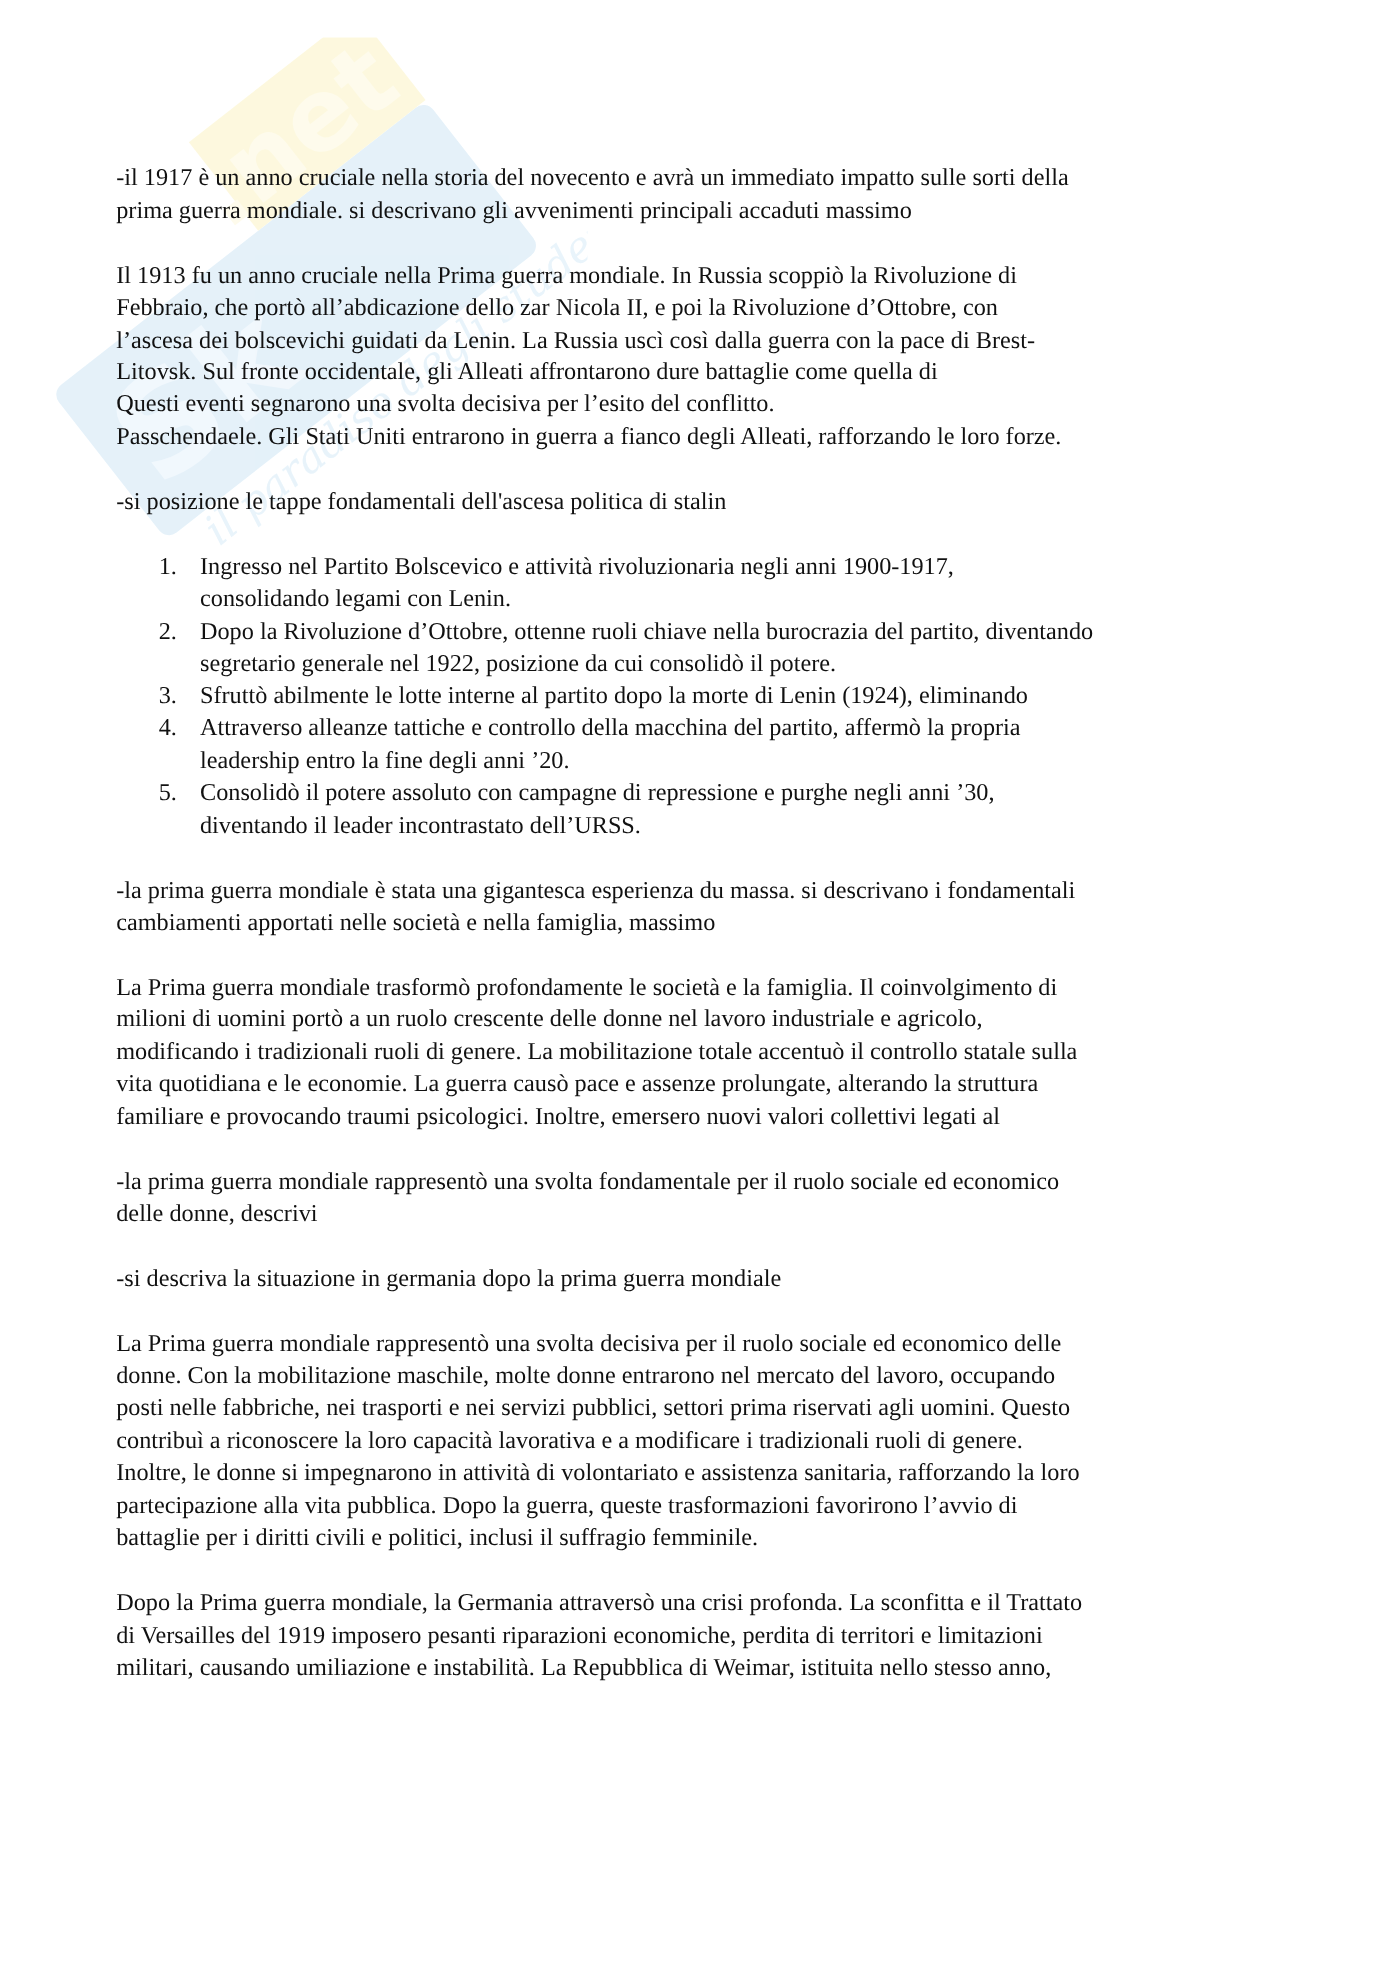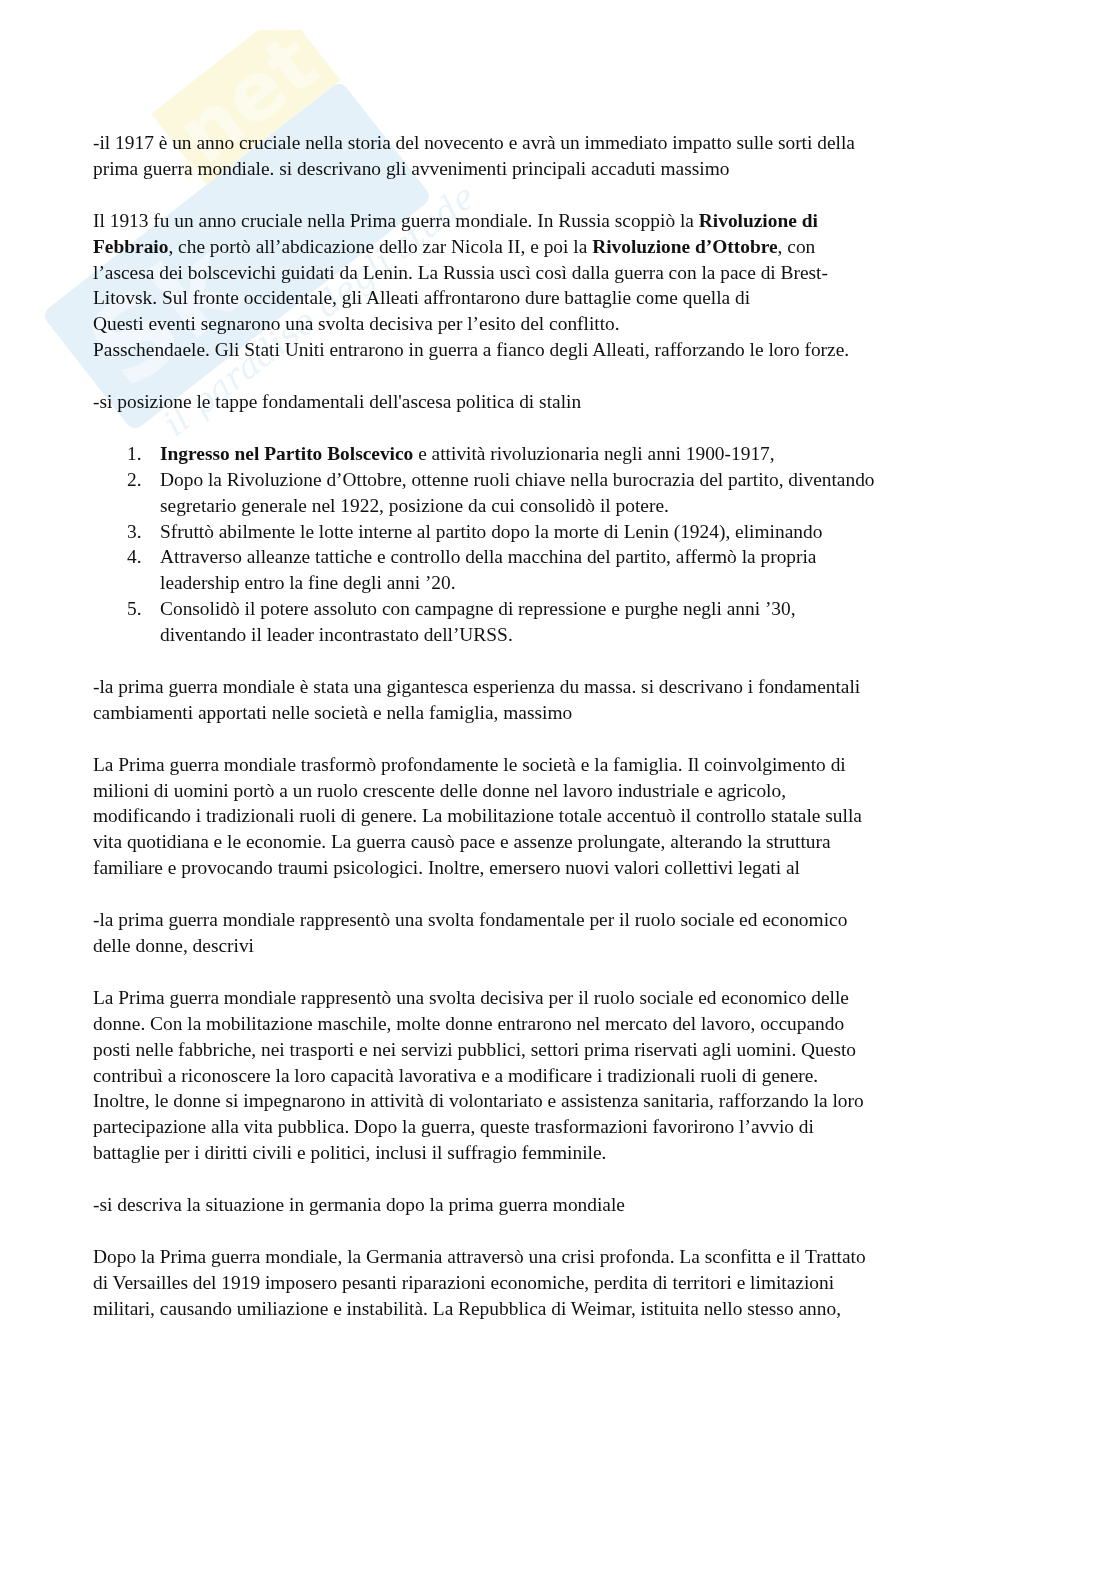--- a/index.html
+++ b/index.html
@@ -31,21 +31,21 @@
       width: 900px;
       z-index: 1;
       font-size: 19.4px;
       line-height: 25.9px;
     }
     .para {
       margin: 0 0 25.9px 0;
       white-space: nowrap;
     }
     .line { display: block; }
-    b { font-weight: bold; }
+    b { font-weight: normal; }
     ol.steps {
       list-style: none;
       margin: 0 0 25.9px 0;
       padding: 0;
     }
     ol.steps li {
       position: relative;
       padding-left: 67px;
       white-space: nowrap;
     }
@@ -81,20 +81,21 @@
       <span class="line"><span>Questi eventi segnarono una svolta decisiva per l’esito del conflitto.</span></span>
       <span class="line"><span>Passchendaele. Gli Stati Uniti entrarono in guerra a fianco degli Alleati, rafforzando le loro forze.</span></span>
     </p>
     <p class="para">
       <span class="line">-si posizione le tappe fondamentali dell'ascesa politica di stalin</span>
     </p>
     <ol class="steps">
       <li>
         <span class="num">1.</span>
         <span class="line"><b>Ingresso nel Partito Bolscevico</b><span> e attività rivoluzionaria negli anni 1900-1917,</span></span>
+        <span class="line"><span>consolidando legami con Lenin.</span></span>
       </li>
       <li>
         <span class="num">2.</span>
         <span class="line"><span>Dopo la Rivoluzione d’Ottobre, ottenne ruoli chiave nella burocrazia del partito, diventando</span></span>
         <span class="line"><span>segretario generale nel 1922, posizione da cui consolidò il potere.</span></span>
       </li>
       <li>
         <span class="num">3.</span>
         <span class="line"><span>Sfruttò abilmente le lotte interne al partito dopo la morte di Lenin (1924), eliminando</span></span>
       </li>
@@ -118,29 +119,29 @@
       <span class="line"><span>milioni di uomini portò a un ruolo crescente delle donne nel lavoro industriale e agricolo,</span></span>
       <span class="line"><span>modificando i tradizionali ruoli di genere. La mobilitazione totale accentuò il controllo statale sulla</span></span>
       <span class="line"><span>vita quotidiana e le economie. La guerra causò pace e assenze prolungate, alterando la struttura</span></span>
       <span class="line"><span>familiare e provocando traumi psicologici. Inoltre, emersero nuovi valori collettivi legati al</span></span>
     </p>
     <p class="para">
       <span class="line">-la prima guerra mondiale rappresentò una svolta fondamentale per il ruolo sociale ed economico</span>
       <span class="line">delle donne, descrivi</span>
     </p>
     <p class="para">
+      <span class="line">-si descriva la situazione in germania dopo la prima guerra mondiale</span>
+    </p>
+    <p class="para">
       <span class="line"><span>La Prima guerra mondiale rappresentò una svolta decisiva per il ruolo sociale ed economico delle</span></span>
       <span class="line"><span>donne. Con la mobilitazione maschile, molte donne entrarono nel mercato del lavoro, occupando</span></span>
       <span class="line"><span>posti nelle fabbriche, nei trasporti e nei servizi pubblici, settori prima riservati agli uomini. Questo</span></span>
       <span class="line"><span>contribuì a riconoscere la loro capacità lavorativa e a modificare i tradizionali ruoli di genere.</span></span>
       <span class="line"><span>Inoltre, le donne si impegnarono in attività di volontariato e assistenza sanitaria, rafforzando la loro</span></span>
       <span class="line"><span>partecipazione alla vita pubblica. Dopo la guerra, queste trasformazioni favorirono l’avvio di</span></span>
       <span class="line"><span>battaglie per i diritti civili e politici, inclusi il suffragio femminile.</span></span>
     </p>
     <p class="para">
-      <span class="line">-si descriva la situazione in germania dopo la prima guerra mondiale</span>
-    </p>
-    <p class="para">
       <span class="line"><span>Dopo la Prima guerra mondiale, la Germania attraversò una crisi profonda. La sconfitta e il Trattato</span></span>
       <span class="line"><span>di Versailles del 1919 imposero pesanti riparazioni economiche, perdita di territori e limitazioni</span></span>
       <span class="line"><span>militari, causando umiliazione e instabilità. La Repubblica di Weimar, istituita nello stesso anno,</span></span>
     </p>
   </div>
 
 </body></html>

